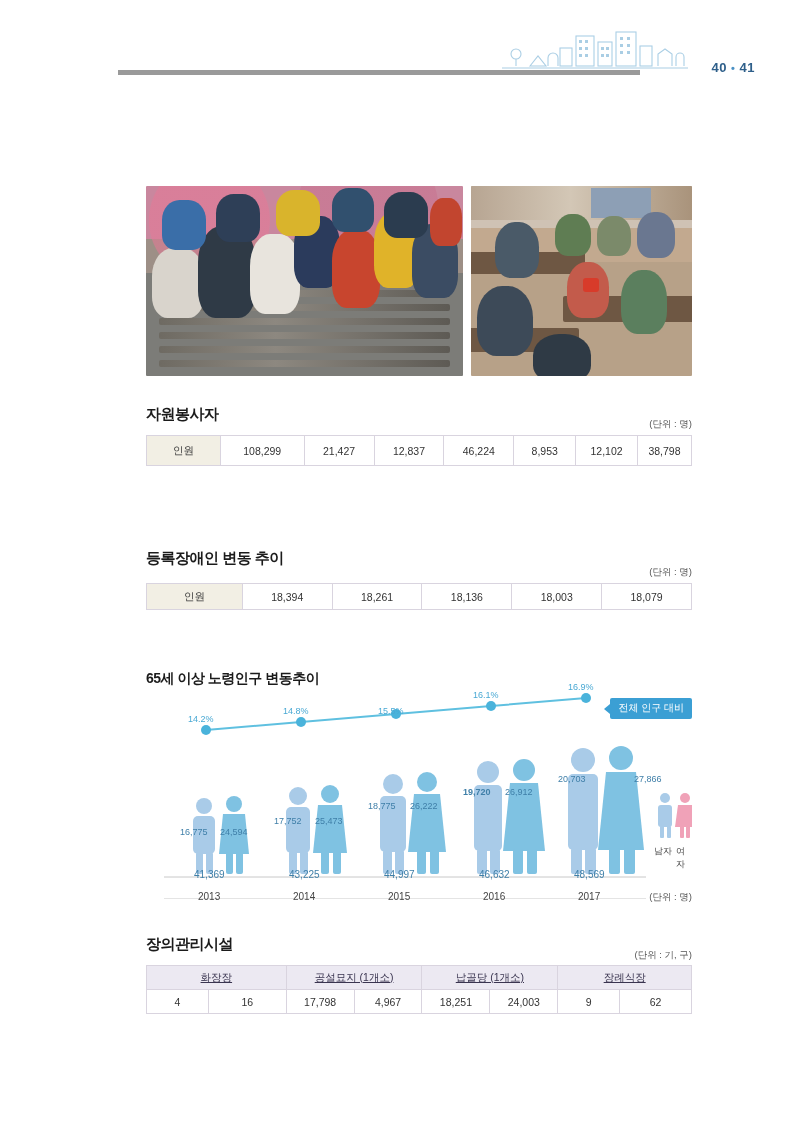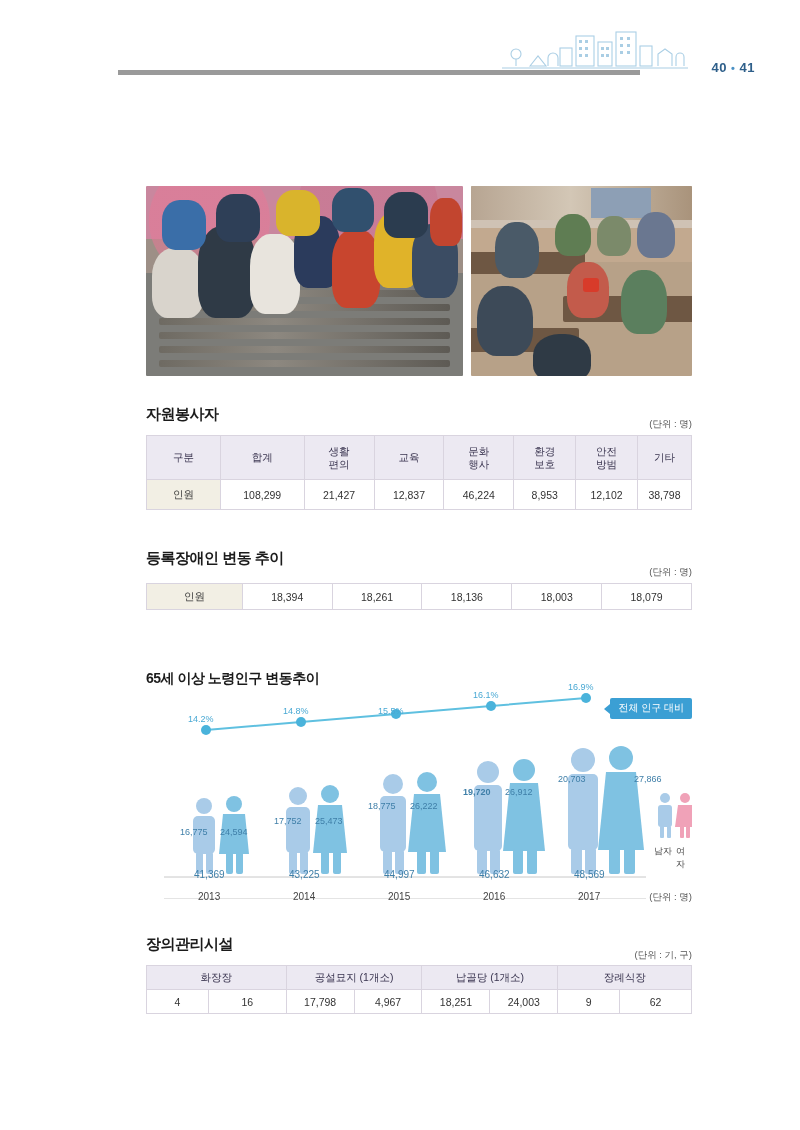--- a/index.html
+++ b/index.html
@@ -120,21 +120,21 @@
   #tbl-volunteer th { height: 44px; line-height: 13px; }
   #tbl-volunteer td { height: 30px; }
 
   
   #tbl-disabled { top: 583px; left: 146px; width: 546px; }
   #tbl-disabled th { height: 24px; }
   #tbl-disabled td { height: 26px; }
 
   
   #tbl-funeral { top: 965px; left: 146px; width: 546px; }
-  #tbl-funeral th { height: 24px; }
+  #tbl-funeral th { height: 24px; text-decoration: underline; }
   #tbl-funeral td { height: 24px; }
   #tbl-funeral .sub { background:#f4f2f8; }
 
   
   .chart-wrap {
     position:absolute;
     top: 670px; left:146px;
     width: 546px; height: 240px;
   }
   .chart-title {
@@ -268,42 +268,20 @@
     <col style="width:74px">
       <col style="width:84px">
       <col style="width:70px">
       <col style="width:70px">
     <col style="width:70px">
       <col style="width:62px">
       <col style="width:62px">
       <col style="width:54px">
   </colgroup>
   <tbody>
-      <tr>
-    <th class="hdr">구분</th>
-    <th class="hdr">합계</th>
-    <th class="hdr">
-      <div>생활</div>
-      <div>편의</div>
-    </th>
-    <th class="hdr">교육</th>
-    <th class="hdr">
-      <div>문화</div>
-      <div>행사</div>
-    </th>
-    <th class="hdr">
-      <div>환경</div>
-      <div>보호</div>
-    </th>
-    <th class="hdr">
-      <div>안전</div>
-      <div>방범</div>
-    </th>
-    <th class="hdr">기타</th>
-  </tr>
   <tr>
     <td class="rowhdr">인원</td>
     <td>108,299</td>
     <td>21,427</td>
     <td>12,837</td>
     <td>46,224</td>
     <td>8,953</td>
     <td>12,102</td>
     <td>38,798</td>
   </tr>

